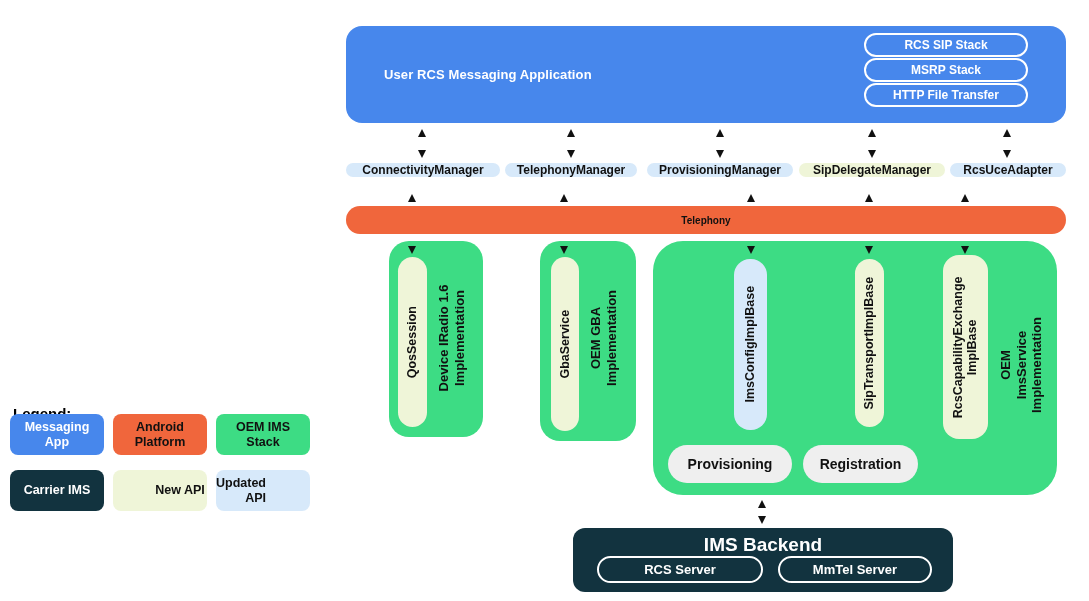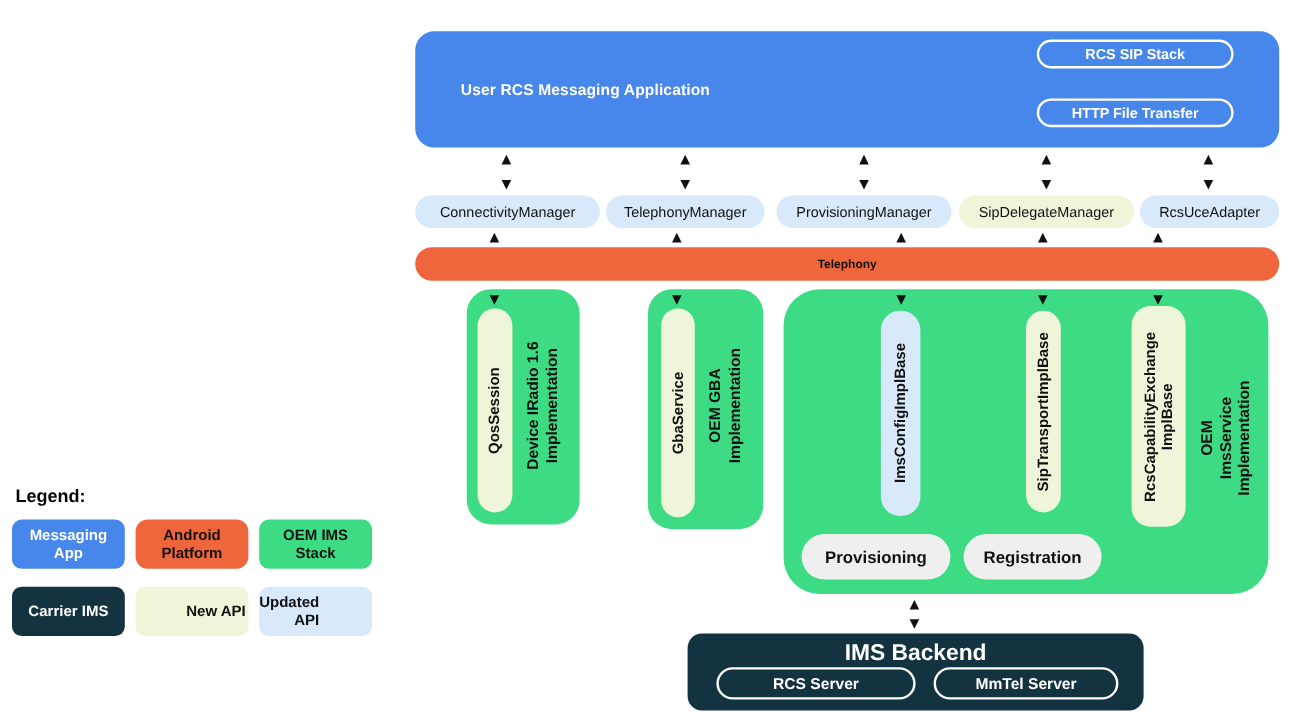--- a/index.html
+++ b/index.html
@@ -16,29 +16,29 @@
   *{margin:0;padding:0;box-sizing:border-box;}
   html,body{background:#ffffff;}
   body{font-family:"Liberation Sans","DejaVu Sans",sans-serif;}
   .canvas{position:relative;width:1089px;height:601px;background:#ffffff;overflow:hidden;}
 
   
   .app-box{position:absolute;left:346px;top:26px;width:720px;height:97px;
     background:var(--app-blue);border-radius:16px;}
   .app-title{position:absolute;left:38px;top:0;height:100%;display:flex;align-items:center;
     color:#ffffff;font-weight:bold;font-size:13px;letter-spacing:.1px;}
-  .stack-col{position:absolute;right:38px;top:7px;display:flex;flex-direction:column;gap:25px;}
+  .stack-col{position:absolute;right:38px;top:7px;display:flex;flex-direction:column;gap:1px;}
   .stack-pill{width:164px;height:24px;border:2px solid #ffffff;border-radius:13px;
     display:flex;align-items:center;justify-content:center;
     color:#ffffff;font-weight:bold;font-size:12px;}
 
   
-  .mgr{position:absolute;top:163px;height:27px;border-radius:14px;
+  .mgr{position:absolute;top:163px;height:14px;border-radius:14px;
     display:flex;align-items:center;justify-content:center;
-    font-weight:normal;font-size:12px;color:var(--ink);}
+    font-weight:bold;font-size:12px;color:var(--ink);}
   .c-updated{background:var(--updated-api);}
   .c-new{background:var(--new-api);}
 
   
   .telephony{position:absolute;left:346px;top:206px;width:720px;height:28px;
     background:var(--android-orange);border-radius:14px;
     display:flex;align-items:center;justify-content:center;
     font-weight:bold;font-size:10px;color:var(--ink);}
 
   
@@ -71,26 +71,26 @@
 
   
   .tri{position:absolute;width:0;height:0;}
   .tri.up{border-left:4.5px solid transparent;border-right:4.5px solid transparent;
     border-bottom:8px solid var(--arrow-black);}
   .tri.down{border-left:4.5px solid transparent;border-right:4.5px solid transparent;
     border-top:8px solid var(--arrow-black);}
 
   
   .legend-title{position:absolute;left:13px;top:405px;font-weight:bold;font-size:15px;color:#000;}
-  .legend-grid{position:absolute;left:10px;top:433px;display:grid;
+  .legend-grid{position:absolute;left:10px;top:414px;display:grid;
     grid-template-columns:94px 94px 94px;grid-auto-rows:41px;column-gap:9px;row-gap:15px;}
   .legend-box{border-radius:8px;display:flex;align-items:center;justify-content:center;
     font-weight:bold;font-size:12.5px;line-height:1.2;text-align:center;white-space:pre-line;color:var(--ink);}
   .legend-box.blue{background:var(--app-blue);color:#ffffff;}
-  .legend-box.orange{background:var(--android-orange);border-radius:10px;}
+  .legend-box.orange{background:var(--android-orange);}
   .legend-box.green{background:var(--oem-green);}
   .legend-box.navy{background:var(--carrier-navy);color:#ffffff;}
   .legend-box.newapi{background:var(--new-api);padding-left:40px;}
   .legend-box.updatedapi{background:var(--updated-api);justify-content:flex-start;
     text-align:right;}
 </style>
 </head>
 <body>
 
 <div class="canvas">
@@ -106,20 +106,21 @@
     <div class="legend-box navy">Carrier IMS</div>
     <div class="legend-box newapi">New API</div>
     <div class="legend-box updatedapi">Updated
 API</div>
   </div>
 
   <div class="app-box">
     <div class="app-title">User RCS Messaging Application</div>
     <div class="stack-col">
       <div class="stack-pill">RCS SIP Stack</div>
+      <div class="stack-pill">MSRP Stack</div>
       <div class="stack-pill">HTTP File Transfer</div>
     </div>
   </div>
 
   <div class="tri up" style="left:418px;top:129px;"></div>
   <div class="tri down" style="left:418px;top:150px;"></div>
   <div class="tri up" style="left:567px;top:129px;"></div>
   <div class="tri down" style="left:567px;top:150px;"></div>
   <div class="tri up" style="left:716px;top:129px;"></div>
   <div class="tri down" style="left:716px;top:150px;"></div>

